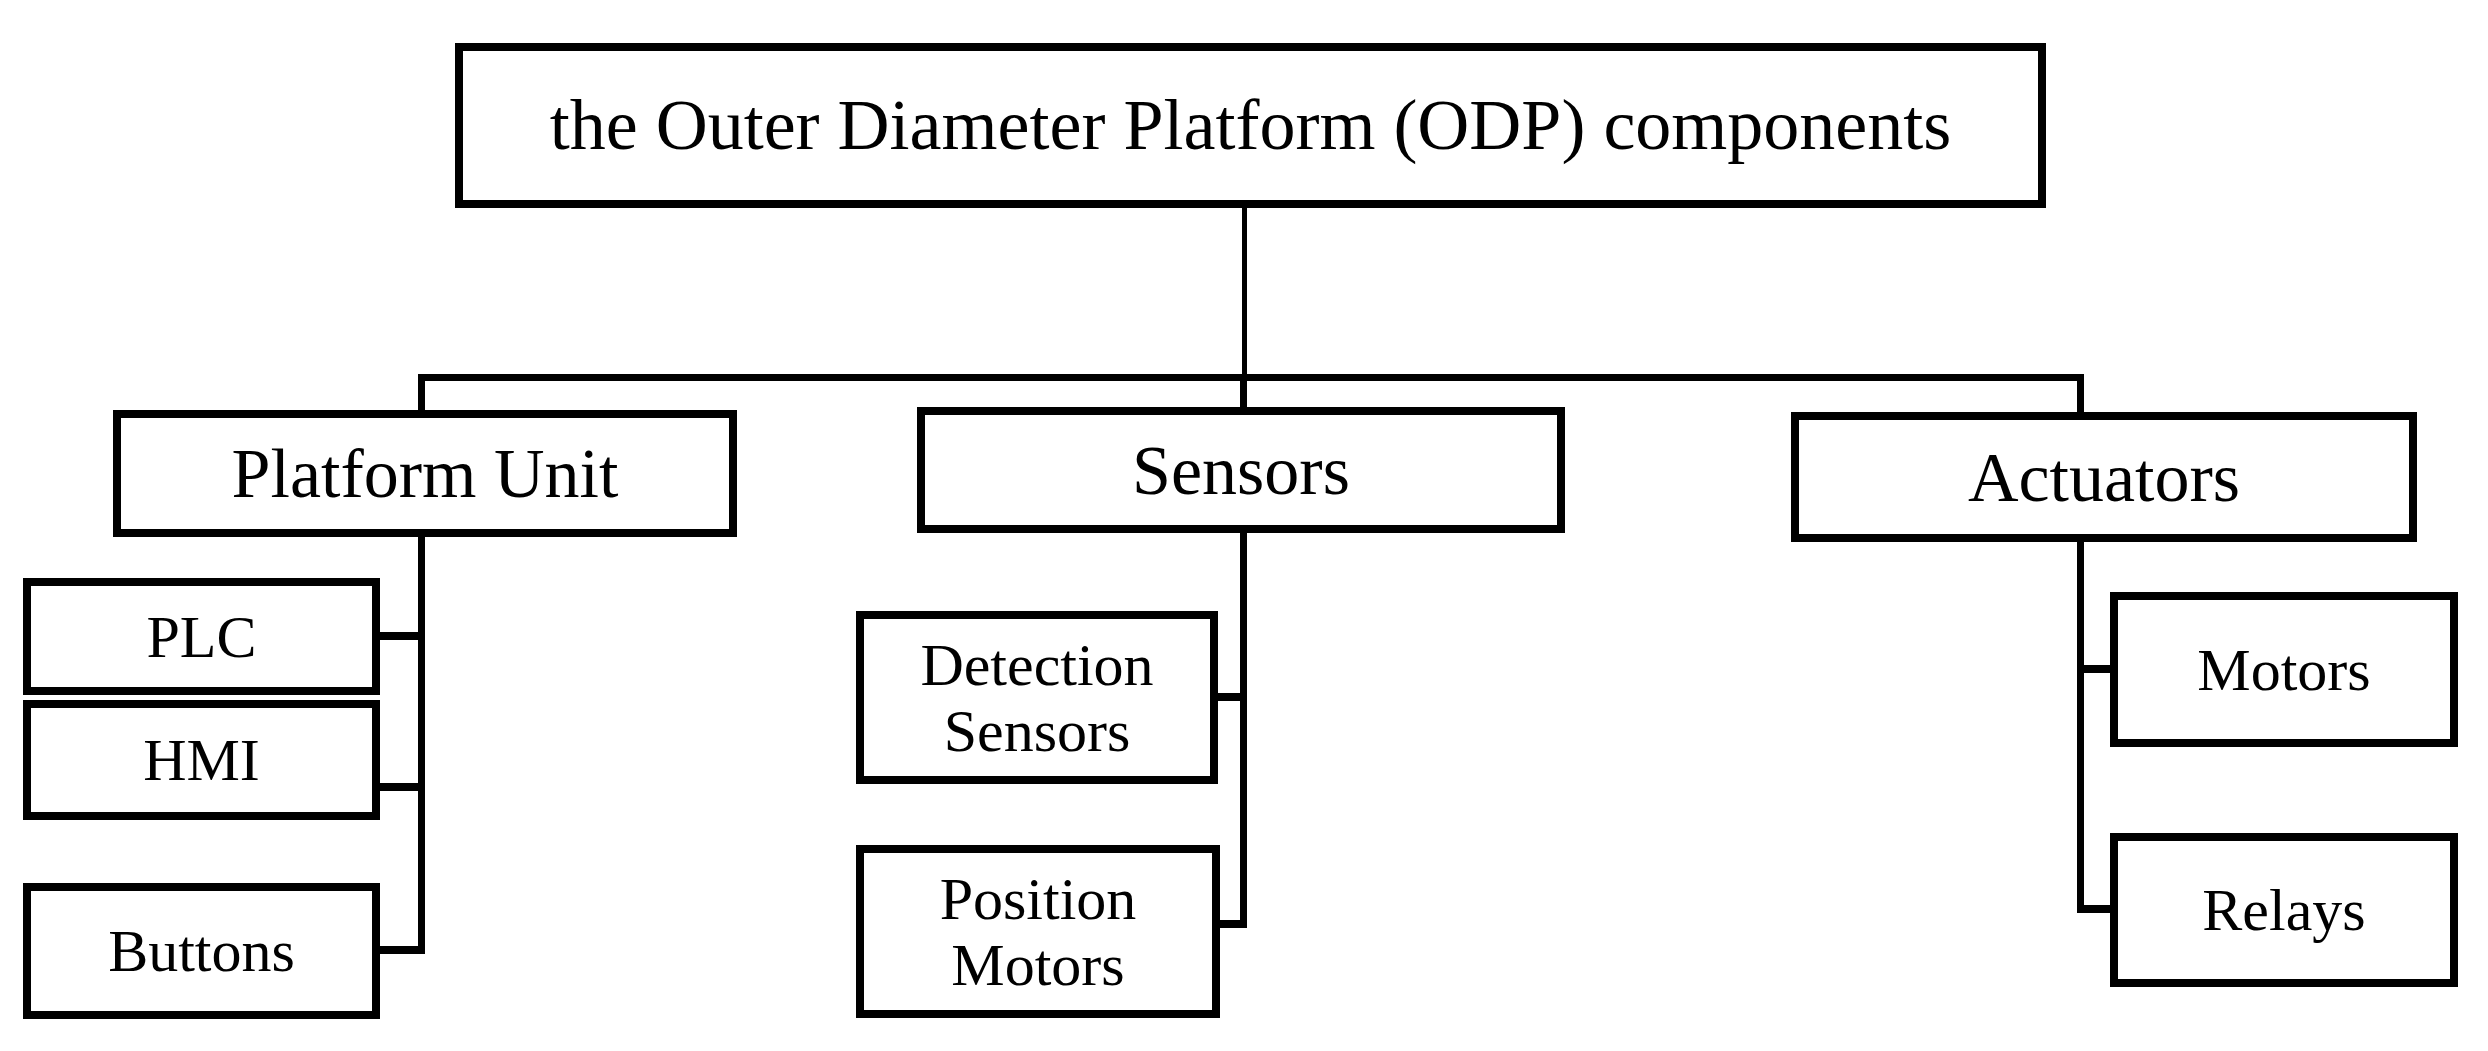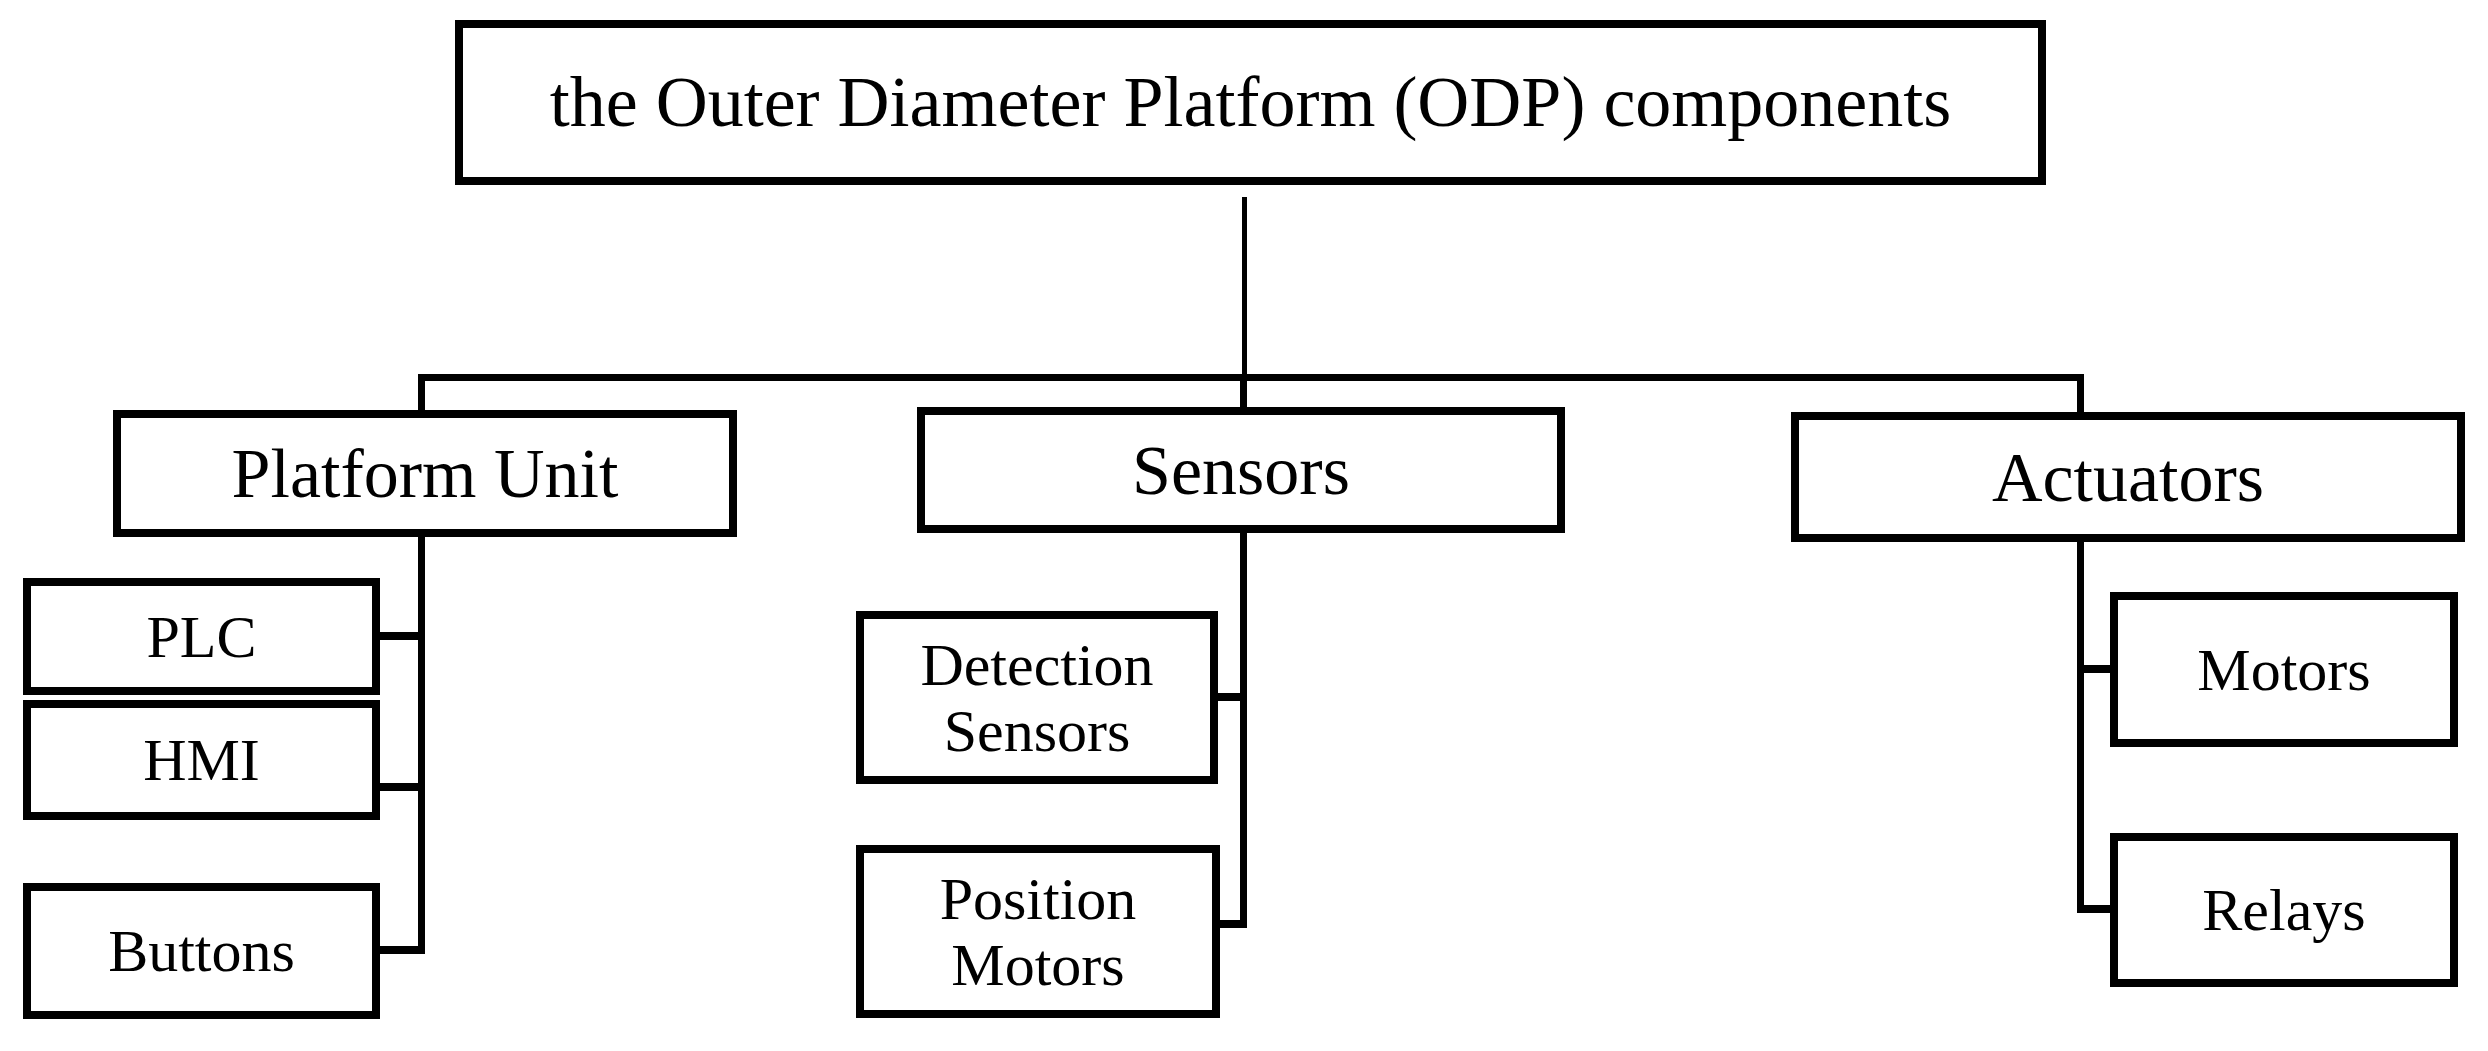--- a/index.html
+++ b/index.html
@@ -53,33 +53,33 @@
   <div class="line" style="left:376px;  top:946px; width:49px; height:8px;"></div>
 
   <div class="line" style="left:1240px; top:374px; width:7px;  height:554px;"></div>
   <div class="line" style="left:1214px; top:693px; width:33px; height:8px;"></div>
   <div class="line" style="left:1216px; top:920px; width:31px; height:8px;"></div>
 
   <div class="line" style="left:2077px; top:374px; width:7px;  height:539px;"></div>
   <div class="line" style="left:2080px; top:665px; width:36px; height:8px;"></div>
   <div class="line" style="left:2080px; top:905px; width:36px; height:8px;"></div>
 
-  <div class="node root-node" style="left:455px; top:20px; width:1591px; height:165px;">
+  <div class="node root-node" style="left:455px; top:43px; width:1591px; height:165px;">
     <span class="lbl">the Outer Diameter Platform (ODP) components</span>
   </div>
 
   <div class="node branch-node" style="left:113px; top:410px; width:624px; height:127px;">
     <span class="lbl">Platform Unit</span>
   </div>
 
   <div class="node branch-node" style="left:917px; top:407px; width:648px; height:126px;">
     <span class="lbl">Sensors</span>
   </div>
 
-  <div class="node branch-node" style="left:1791px; top:412px; width:674px; height:130px;">
+  <div class="node branch-node" style="left:1791px; top:412px; width:626px; height:130px;">
     <span class="lbl">Actuators</span>
   </div>
 
   <div class="node leaf-node" style="left:23px; top:578px; width:357px; height:117px;">
     <span class="lbl">PLC</span>
   </div>
 
   <div class="node leaf-node" style="left:23px; top:700px; width:357px; height:120px;">
     <span class="lbl">HMI</span>
   </div>

